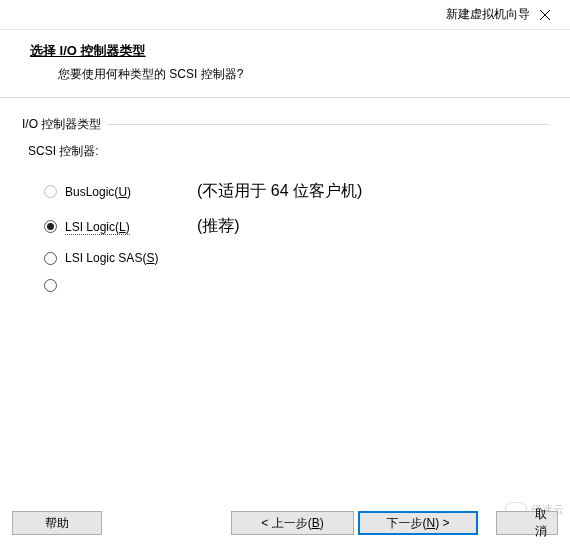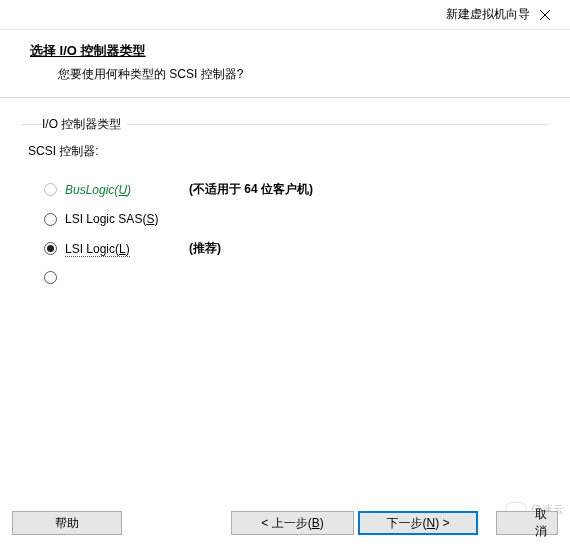--- a/index.html
+++ b/index.html
@@ -61,24 +61,24 @@
   .radio.checked::after {
     content: "";
     width: 7px; height: 7px;
     background: #222;
     border-radius: 50%;
   }
   .opt-label {
     font-size: 12px;
     min-width: 110px;
   }
-  .opt-label.disabled { color: #15803d; font-style: italic; }
+  .opt-label.disabled { color: #000000; }
   .opt-label .ul { text-decoration: underline; }
   .dotted { border-bottom: 1px dotted #555; padding-bottom: 0px;}
-  .opt-hint { font-size: 12px; margin-left: 14px; font-weight: bold; }
+  .opt-hint { font-size: 16px; margin-left: 22px; }
   .footer {
     position: absolute;
     bottom: 10px;
     left: 0; right: 0;
     height: 36px;
     display: flex;
     align-items: center;
     padding: 0 12px;
   }
   .btn {
@@ -86,21 +86,21 @@
     border: 1px solid #adadad;
     background: #e6e6e6;
     font-size: 12px;
     padding: 0 12px;
     display: inline-flex;
     align-items: center;
     justify-content: center;
     cursor: default;
     font-family: inherit;
   }
-  .btn.help { width: 110px; }
+  .btn.help { width: 90px; }
   .btn.back { width: 123px; }
   .btn.next { width: 120px; border: 1px solid #0078d7; outline: 1px solid #0078d7; outline-offset: -2px;}
   .btn.cancel { width: 62px; padding-left: 40px; }
   .spacer { flex: 1; }
   .btn .ul { text-decoration: underline; }
   .watermark {
     position: absolute;
     right: 6px; bottom: 34px;
     opacity: 0.35;
     display: flex;
@@ -119,21 +119,20 @@
   fieldset.group {
     border: none;
     border-top: 1px solid #dcdcdc;
     padding: 0;
     margin: 0;
   }
   fieldset.group > legend {
     padding: 0 6px 0 0;
     font-size: 12px;
     background: #fff;
-    margin-left: 20px;
   }
 </style>
 </head>
 <body>
 
 <div class="titlebar">
   <div class="titlebar-title">新建虚拟机向导</div>
   <div class="close-btn">
     <svg viewBox="0 0 10 10">
       <line x1="0" y1="0" x2="10" y2="10" stroke="#000" stroke-width="1"></line>
@@ -153,28 +152,28 @@
     <div class="group-box">
       <div class="scsi-label">SCSI 控制器:</div>
 
       <div class="opt-row">
         <span class="radio disabled"></span>
         <span class="opt-label disabled"><span>BusLogic(</span><span class="ul">U</span><span>)</span></span>
         <span class="opt-hint">(不适用于 64 位客户机)</span>
       </div>
 
       <div class="opt-row">
-        <span class="radio"></span>
-        <span class="opt-label"><span>LSI Logic SAS(</span><span class="ul">S</span><span>)</span></span>
-      </div>
-
-      <div class="opt-row">
         <span class="radio checked"></span>
         <span class="opt-label"><span class="dotted"><span>LSI Logic(</span><span class="ul">L</span><span>)</span></span></span>
         <span class="opt-hint">(推荐)</span>
+      </div>
+
+      <div class="opt-row">
+        <span class="radio"></span>
+        <span class="opt-label"><span>LSI Logic SAS(</span><span class="ul">S</span><span>)</span></span>
       </div>
 
       <div class="opt-row">
         <span class="radio"></span>
       </div>
     </div>
   </fieldset>
 </div>
 
 <div class="watermark">

